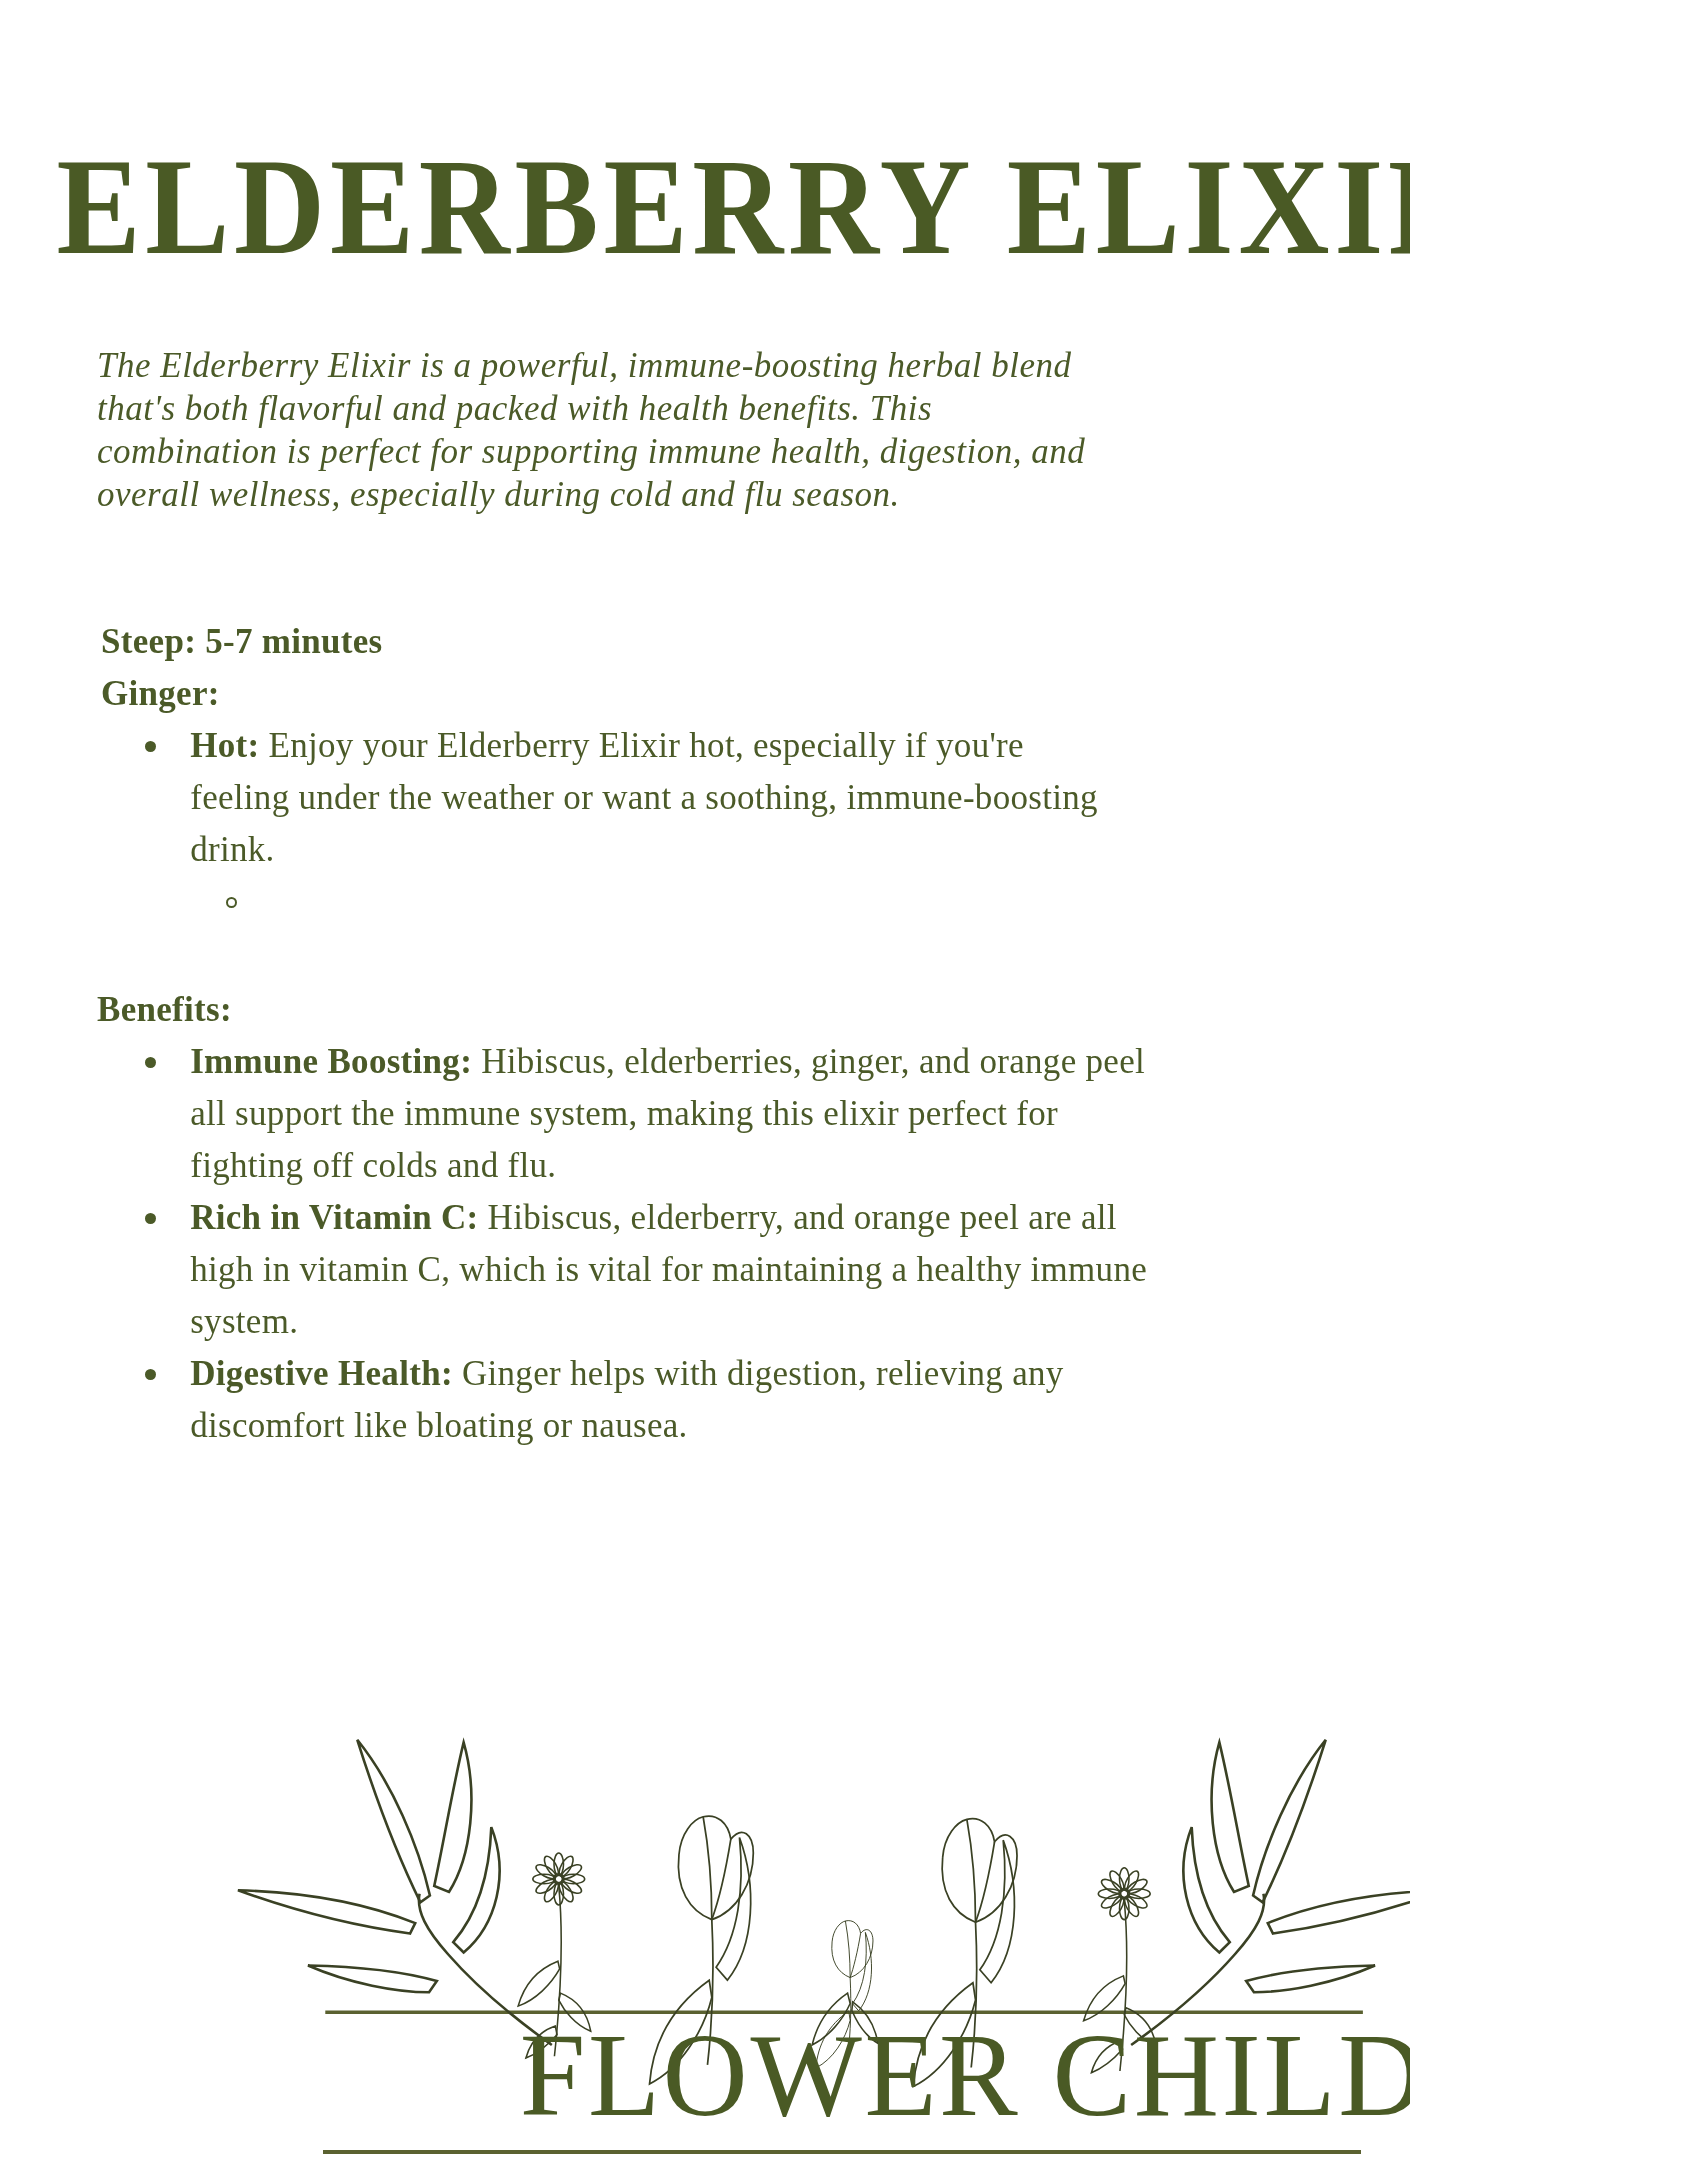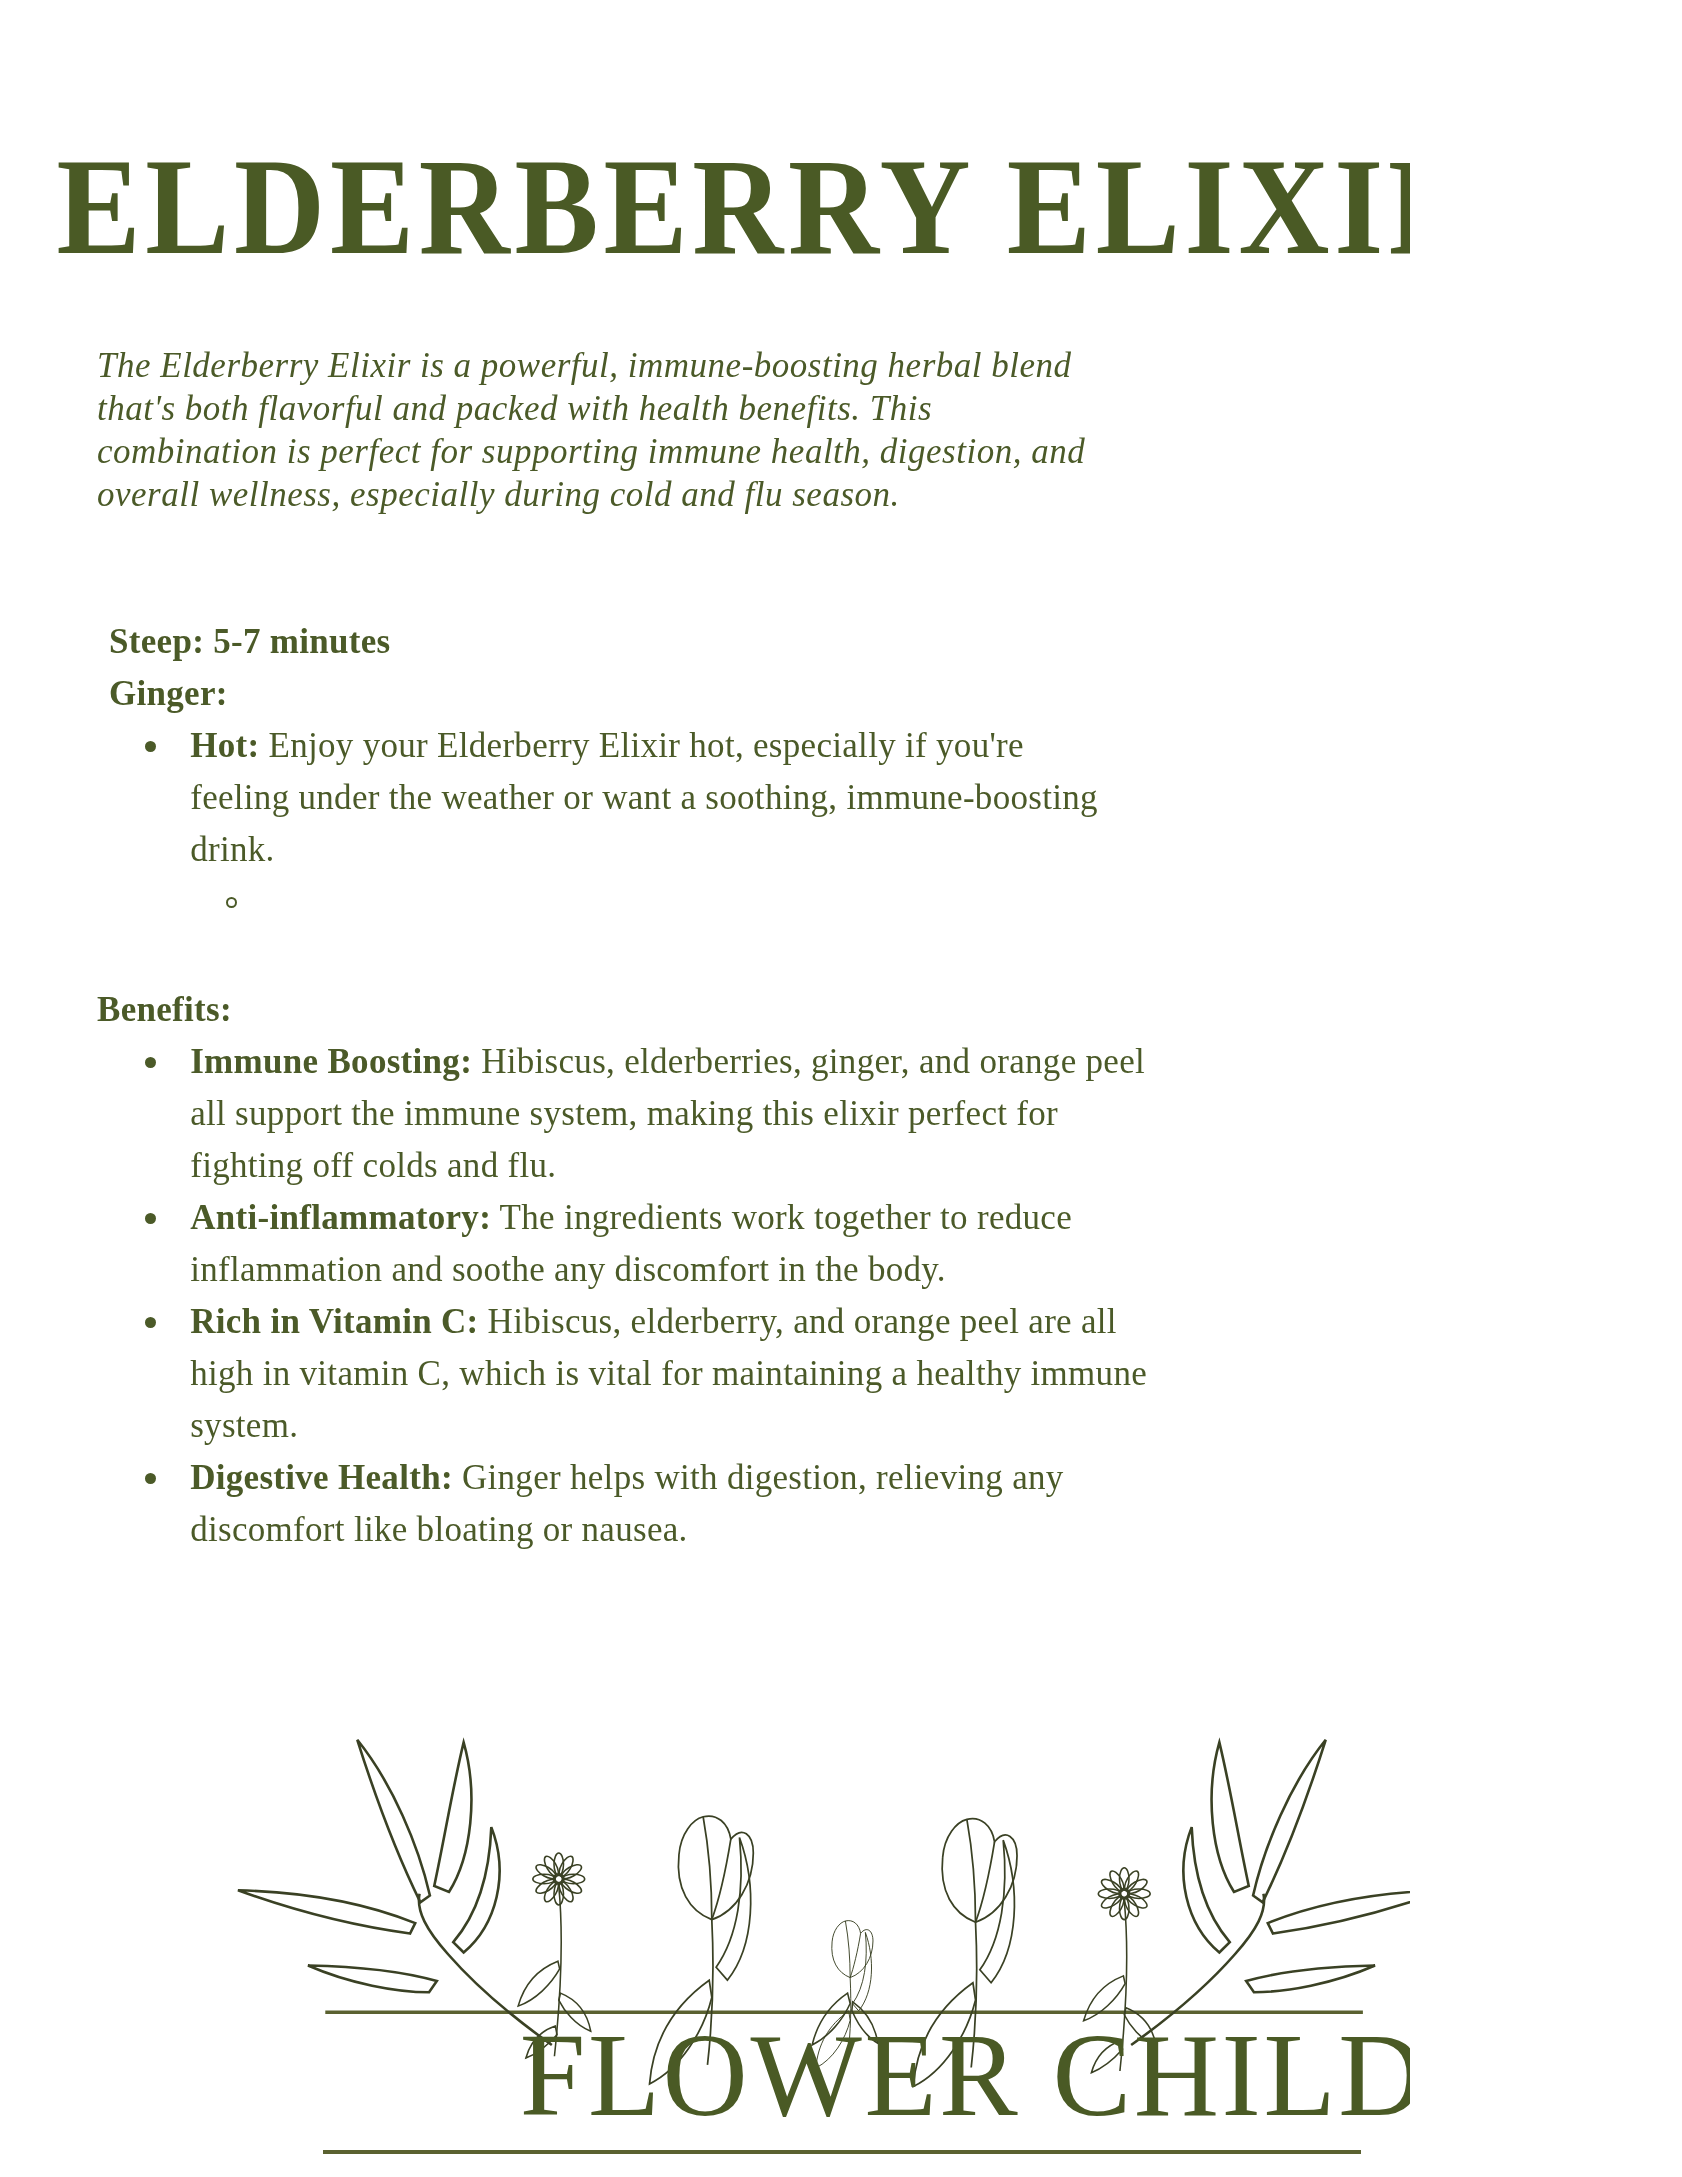--- a/index.html
+++ b/index.html
@@ -15,21 +15,21 @@
   }
   .intro{
     position:absolute;left:97px;top:344px;width:1487px;
     font-style:italic;font-size:35px;line-height:43px;letter-spacing:0.5px;
     white-space:pre-line;
   }
   .content{
     position:absolute;left:97px;top:616px;width:1499px;
     font-size:35px;line-height:52px;letter-spacing:0.3px;
   }
-  .indent{margin-left:12px;}
+  .indent{margin-left:4px;}
   .bold{font-weight:700;}
   .li{display:flex;align-items:flex-start;}
   .marker{flex:0 0 11.2px;width:11.2px;height:11.2px;border-radius:50%;margin-top:21px;box-sizing:border-box;}
   .lvl1 .marker{margin-left:48px;margin-right:34px;background:var(--text-green,#4b5a28);}
   .lvl2 .marker{margin-left:129px;margin-right:29px;background:transparent;border:2.2px solid var(--text-green,#4b5a28);}
   .li-body{flex:1 1 auto;}
   .txt{white-space:pre-line;}
   .benefits-label{margin-top:76px;}
   .art{position:absolute;top:1725px;left:193px;width:1297px;height:372px;}
   .art use{stroke:var(--illustration-stroke,#3a4124);}
@@ -71,25 +71,20 @@
 
     <div class="bold benefits-label">Benefits:</div>
 
     <div class="li lvl1">
         <span class="marker"></span>
         <div class="li-body"><span class="bold">Immune Boosting:</span> <span class="txt">Hibiscus, elderberries, ginger, and orange peel
 all support the immune system, making this elixir perfect for
 fighting off colds and flu.</span></div>
       </div>
 
-    <div class="li lvl1">
-        <span class="marker"></span>
-        <div class="li-body"><span class="bold">Anti-inflammatory:</span> <span class="txt">The ingredients work together to reduce
-inflammation and soothe any discomfort in the body.</span></div>
-      </div>
 
     <div class="li lvl1">
         <span class="marker"></span>
         <div class="li-body"><span class="bold">Rich in Vitamin C:</span> <span class="txt">Hibiscus, elderberry, and orange peel are all
 high in vitamin C, which is vital for maintaining a healthy immune
 system.</span></div>
       </div>
 
     <div class="li lvl1">
         <span class="marker"></span>

